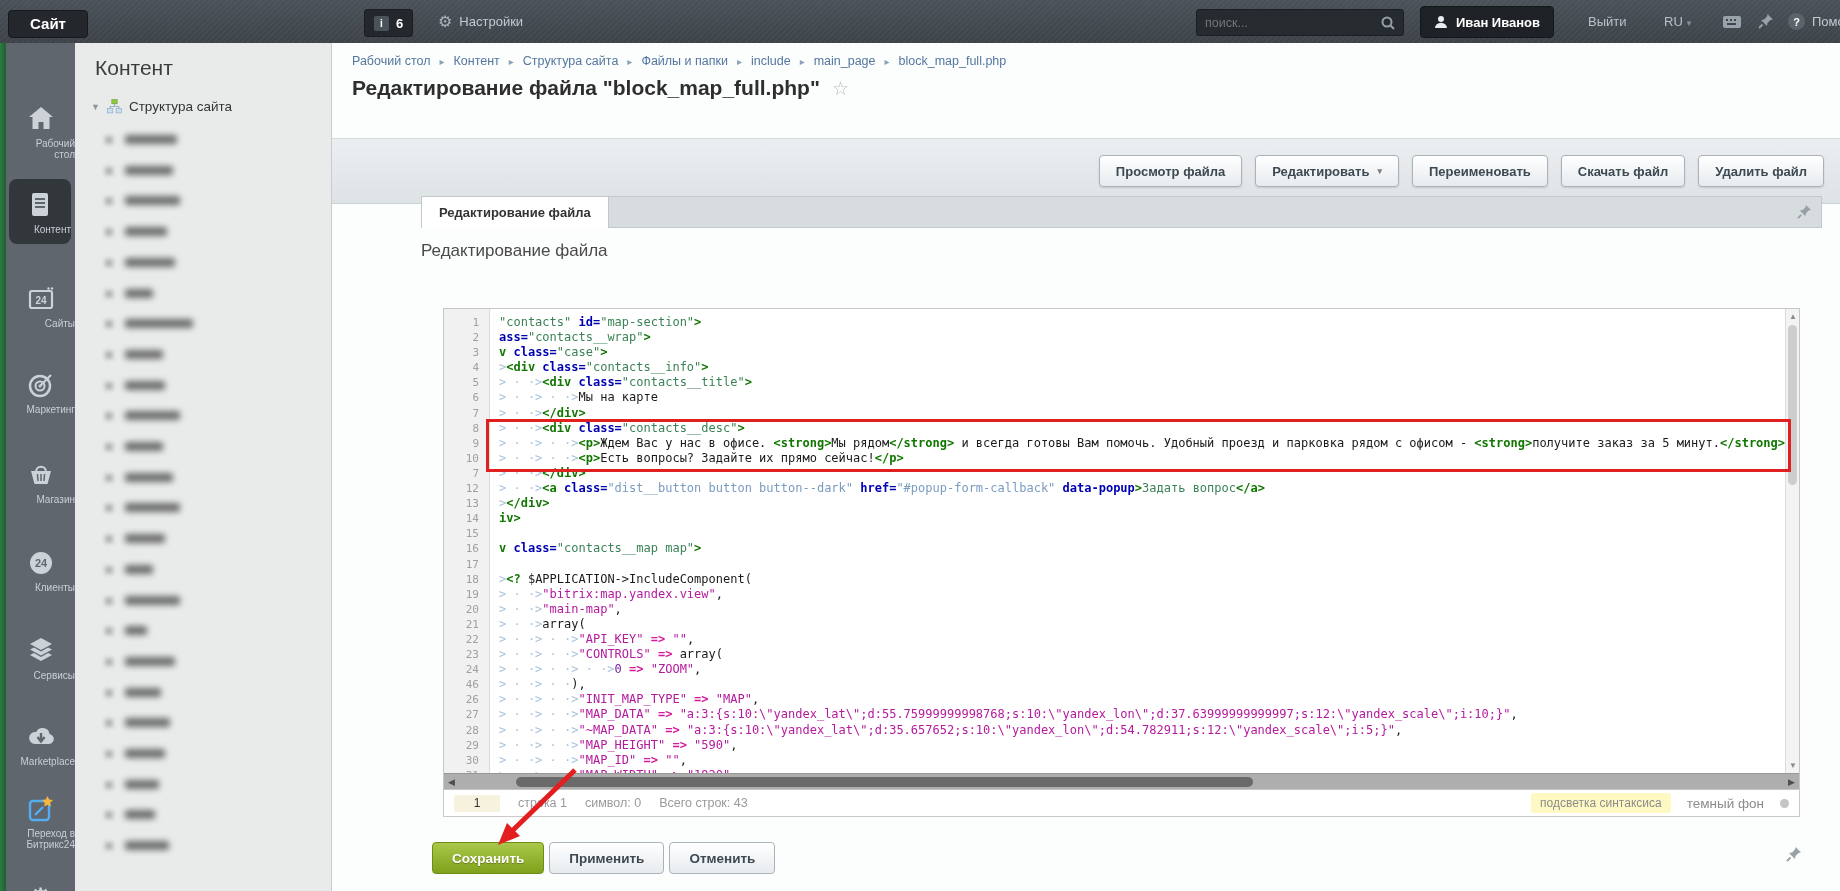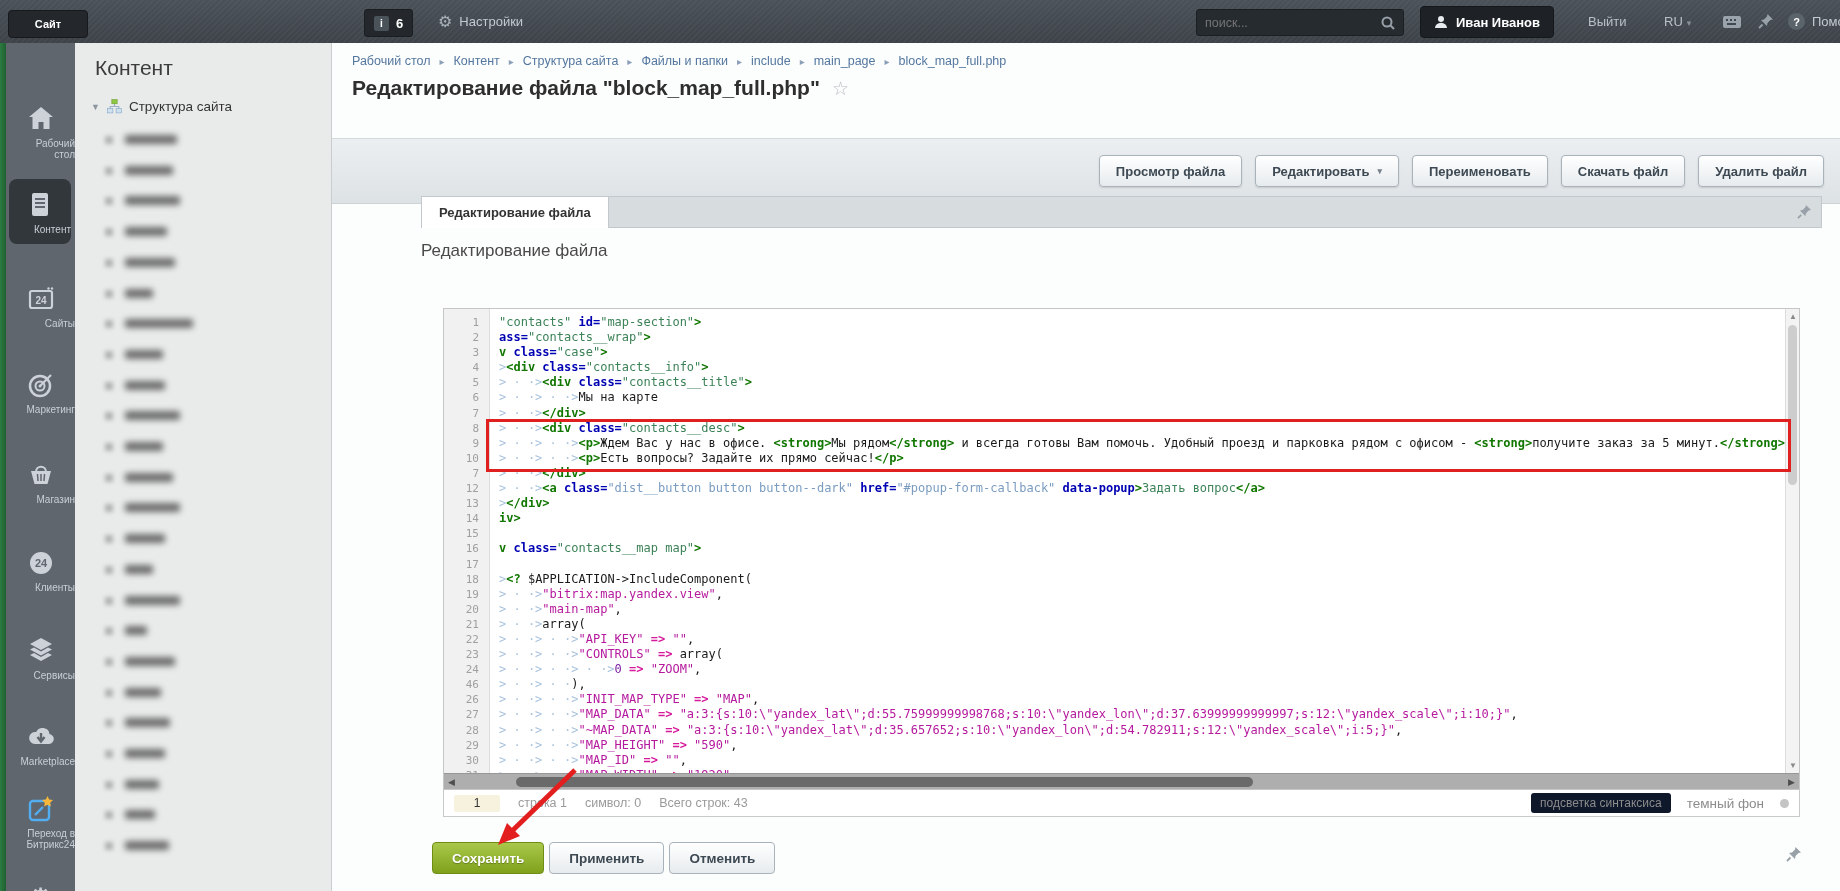--- a/index.html
+++ b/index.html
@@ -6,21 +6,21 @@
   .screen{position:relative;width:1840px;height:891px;overflow:hidden;background:#fff;
           font-family:"Liberation Sans",sans-serif;-webkit-font-smoothing:antialiased;}
   
   .topbar{position:absolute;left:0;top:0;width:1840px;height:43px;
     background:linear-gradient(#4a5158,#3c4248);
     border-bottom:1px solid #24282c;}
   .topbar::after{content:"";position:absolute;inset:0;
     background:repeating-linear-gradient(135deg,rgba(255,255,255,.03) 0 2px,transparent 2px 4px);}
   .site-tab{position:absolute;left:8px;top:10px;width:78px;height:26px;line-height:26px;
     background:#24282c;border:1px solid #17191c;border-radius:4px;color:#fff;font-weight:bold;
-    font-size:11px;text-align:center;z-index:2;}
+    font-size:15px;text-align:center;z-index:2;}
   .admin-tab{position:absolute;left:103px;top:4px;width:232px;height:40px;line-height:40px;
     background:linear-gradient(#fefefe,#e6e9eb);border-radius:4px 4px 0 0;color:#2f3337;
     font-weight:bold;font-size:15px;text-align:center;z-index:2;box-shadow:0 0 7px rgba(0,0,0,.4);}
   .notif{position:absolute;left:364px;top:9px;height:26px;display:flex;align-items:center;gap:7px;
     padding:0 9px;background:#24282d;border:1px solid #1a1d21;border-radius:3px;z-index:2;}
   .notif .nicon{width:15px;height:15px;background:#4a525a;border-radius:2px;color:#fff;
     font-size:10px;font-weight:bold;display:flex;align-items:center;justify-content:center;}
   .notif .ncount{color:#fff;font-weight:bold;font-size:13px;}
   .tb-settings{position:absolute;left:438px;top:0;height:43px;display:flex;align-items:center;
     gap:7px;color:#c3cad1;font-size:13px;z-index:2;}
@@ -108,21 +108,21 @@
     border-top:1px solid #979797;box-sizing:border-box;}
   .hsb .arr{position:absolute;top:1px;font-size:9px;line-height:14px;color:#4e4e4e;}
   .hsb .thumb{position:absolute;left:72px;top:3px;width:737px;height:10px;background:#6a6a6a;
     border-radius:5px;}
   .statusbar{position:absolute;left:111px;top:747px;width:1357px;height:27px;box-sizing:border-box;
     border:1px solid #c9c9c9;border-top:none;background:#fff;display:flex;align-items:center;
     gap:18px;padding:0 10px;font-size:12.5px;color:#9a9a9a;}
   .numbox{width:46px;height:17px;line-height:17px;background:#f7f2de;border-radius:2px;
     text-align:center;color:#333;font-size:12px;}
   .st-right{margin-left:auto;display:flex;align-items:center;gap:16px;}
-  .pill{background:#0f172a;border-radius:3px;padding:3px 9px;font-size:12px;color:#8c8c8c;text-align:center;}
+  .pill{background:#fef9c3;border-radius:3px;padding:3px 9px;font-size:12px;color:#8c8c8c;text-align:center;}
   .darkbg{font-size:13.5px;color:#8c8c8c;}
   .dot{width:9px;height:9px;border-radius:50%;background:#c4c4c4;cursor:pointer;}
   
   .footbtns{position:absolute;left:100px;top:799px;display:flex;gap:5px;}
   .btn{height:30px;padding:0 19px;border-radius:4px;font-weight:bold;font-size:13.5px;
     display:flex;align-items:center;cursor:pointer;}
   .btn-save{background:linear-gradient(#a9c84b,#7fa11b);border:1px solid #6f8d15;color:#fff;
     text-shadow:0 1px 1px rgba(0,0,0,.3);}
   .btn-gray{background:linear-gradient(#ffffff,#e7ebee);border:1px solid #a9b3bb;color:#3d4953;
     box-shadow:inset 0 1px 0 rgba(255,255,255,.9);}

